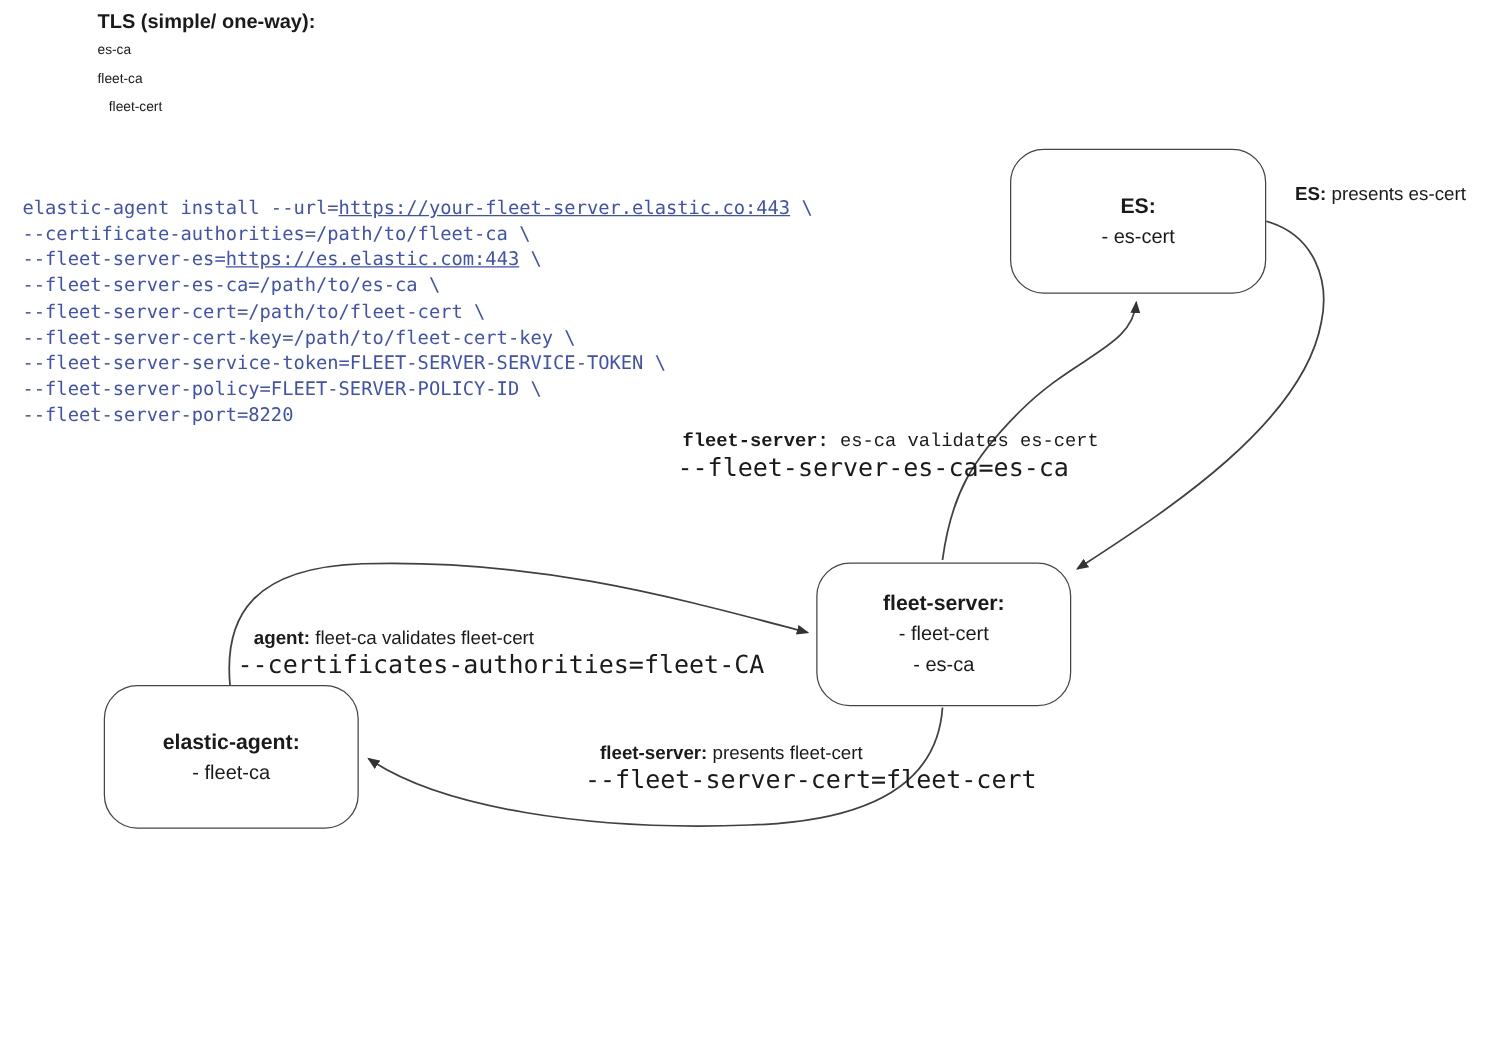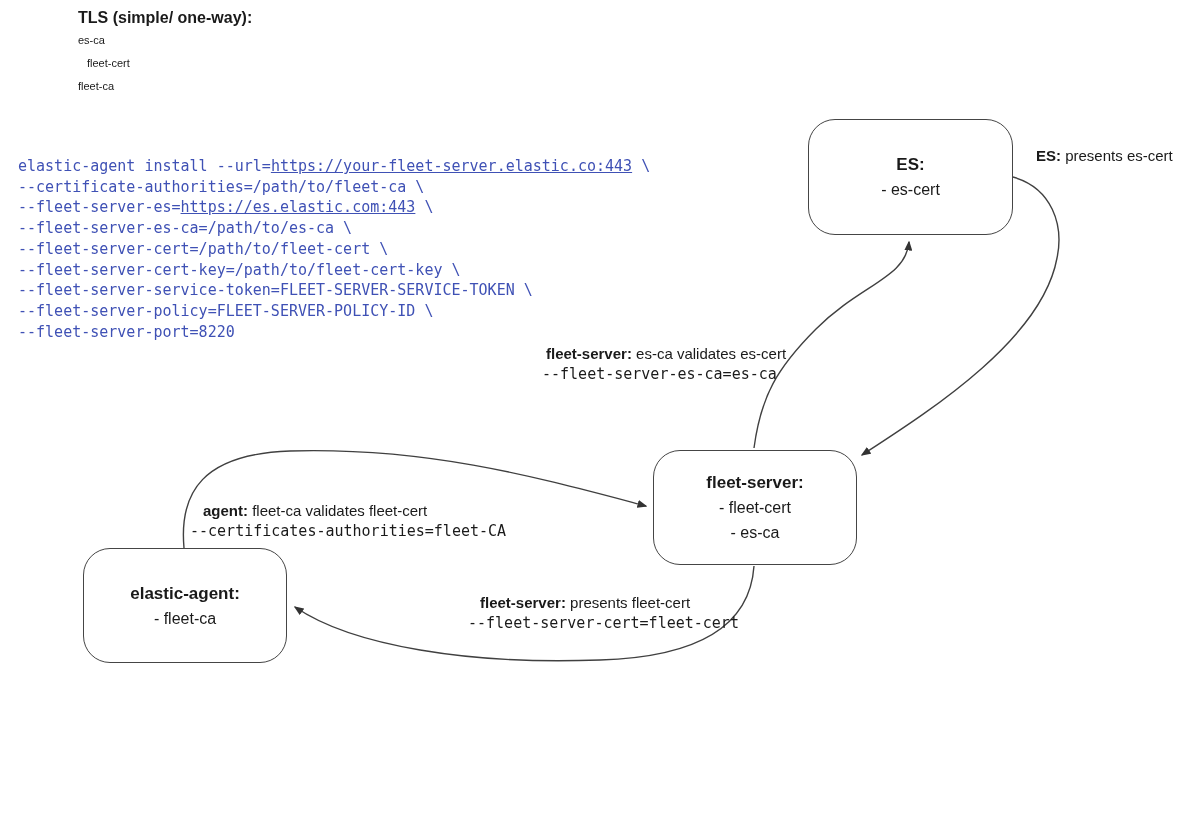--- a/index.html
+++ b/index.html
@@ -47,40 +47,40 @@
   .node .node-title { font-weight: 700; font-size: 17px; }
   .node-es           { left: 808px; top: 119px; width: 205px; height: 116px; }
   .node-fleet-server { left: 653px; top: 450px; width: 204px; height: 115px; }
   .node-elastic-agent{ left:  83px; top: 548px; width: 204px; height: 115px; }
 
   
   .elabel { position: absolute; font-size: 15px; line-height: 18px; }
   .elabel .sans-line b { font-weight: 700; }
   .elabel .mono-line {
     font-family: "DejaVu Sans Mono", monospace;
-    font-size: 15px; margin-top: 2px; white-space: pre;
+    font-size: 20px; margin-top: 2px; white-space: pre;
   }
   .elabel-es-presents     { left: 1022px; top: 147px; margin-left: 14px; }
   .elabel-fleet-validates { left: 542px;  top: 345px; }
-  .elabel-fleet-validates .sans-line { padding-left: 4px; }
+  .elabel-fleet-validates .sans-line { padding-left: 4px; font-family: Liberation Mono, monospace; }
   .elabel-agent-validates { left: 190px;  top: 502px; }
   .elabel-agent-validates .sans-line { padding-left: 13px; }
   .elabel-fleet-presents  { left: 468px;  top: 578px; }
   .elabel-fleet-presents  .sans-line { padding-left: 12px; margin-top: 16px; }
 </style>
 </head>
 <body>
 
 <div class="canvas">
 
   <div class="legend">
     <div class="legend-title">TLS (simple/ one-way):</div>
     <div class="legend-item">es-ca</div>
+    <div class="legend-item">fleet-ca</div>
     <div class="legend-item indent">fleet-cert</div>
-    <div class="legend-item">fleet-ca</div>
   </div>
 
   <div class="code-block" style="color: rgb(63, 81, 181);"><div><span>elastic-agent install --url=</span><span class="url">https://your-fleet-server.elastic.co:443</span><span> \</span></div><div><span>--certificate-authorities=/path/to/fleet-ca \</span></div><div><span>--fleet-server-es=</span><span class="url">https://es.elastic.com:443</span><span> \</span></div><div><span>--fleet-server-es-ca=/path/to/es-ca \</span></div><div><span>--fleet-server-cert=/path/to/fleet-cert \</span></div><div><span>--fleet-server-cert-key=/path/to/fleet-cert-key \</span></div><div><span>--fleet-server-service-token=FLEET-SERVER-SERVICE-TOKEN \</span></div><div><span>--fleet-server-policy=FLEET-SERVER-POLICY-ID \</span></div><div><span>--fleet-server-port=8220</span></div></div>
 
   <svg class="arrows" viewBox="0 0 1189 840" xmlns="http://www.w3.org/2000/svg">
     <defs>
       <marker id="arrow" markerWidth="10" markerHeight="8" refX="8.5" refY="4" orient="auto" markerUnits="userSpaceOnUse">
         <path d="M0,0 L10,4 L0,8 z" fill="#333333"></path>
       </marker>
     </defs>

